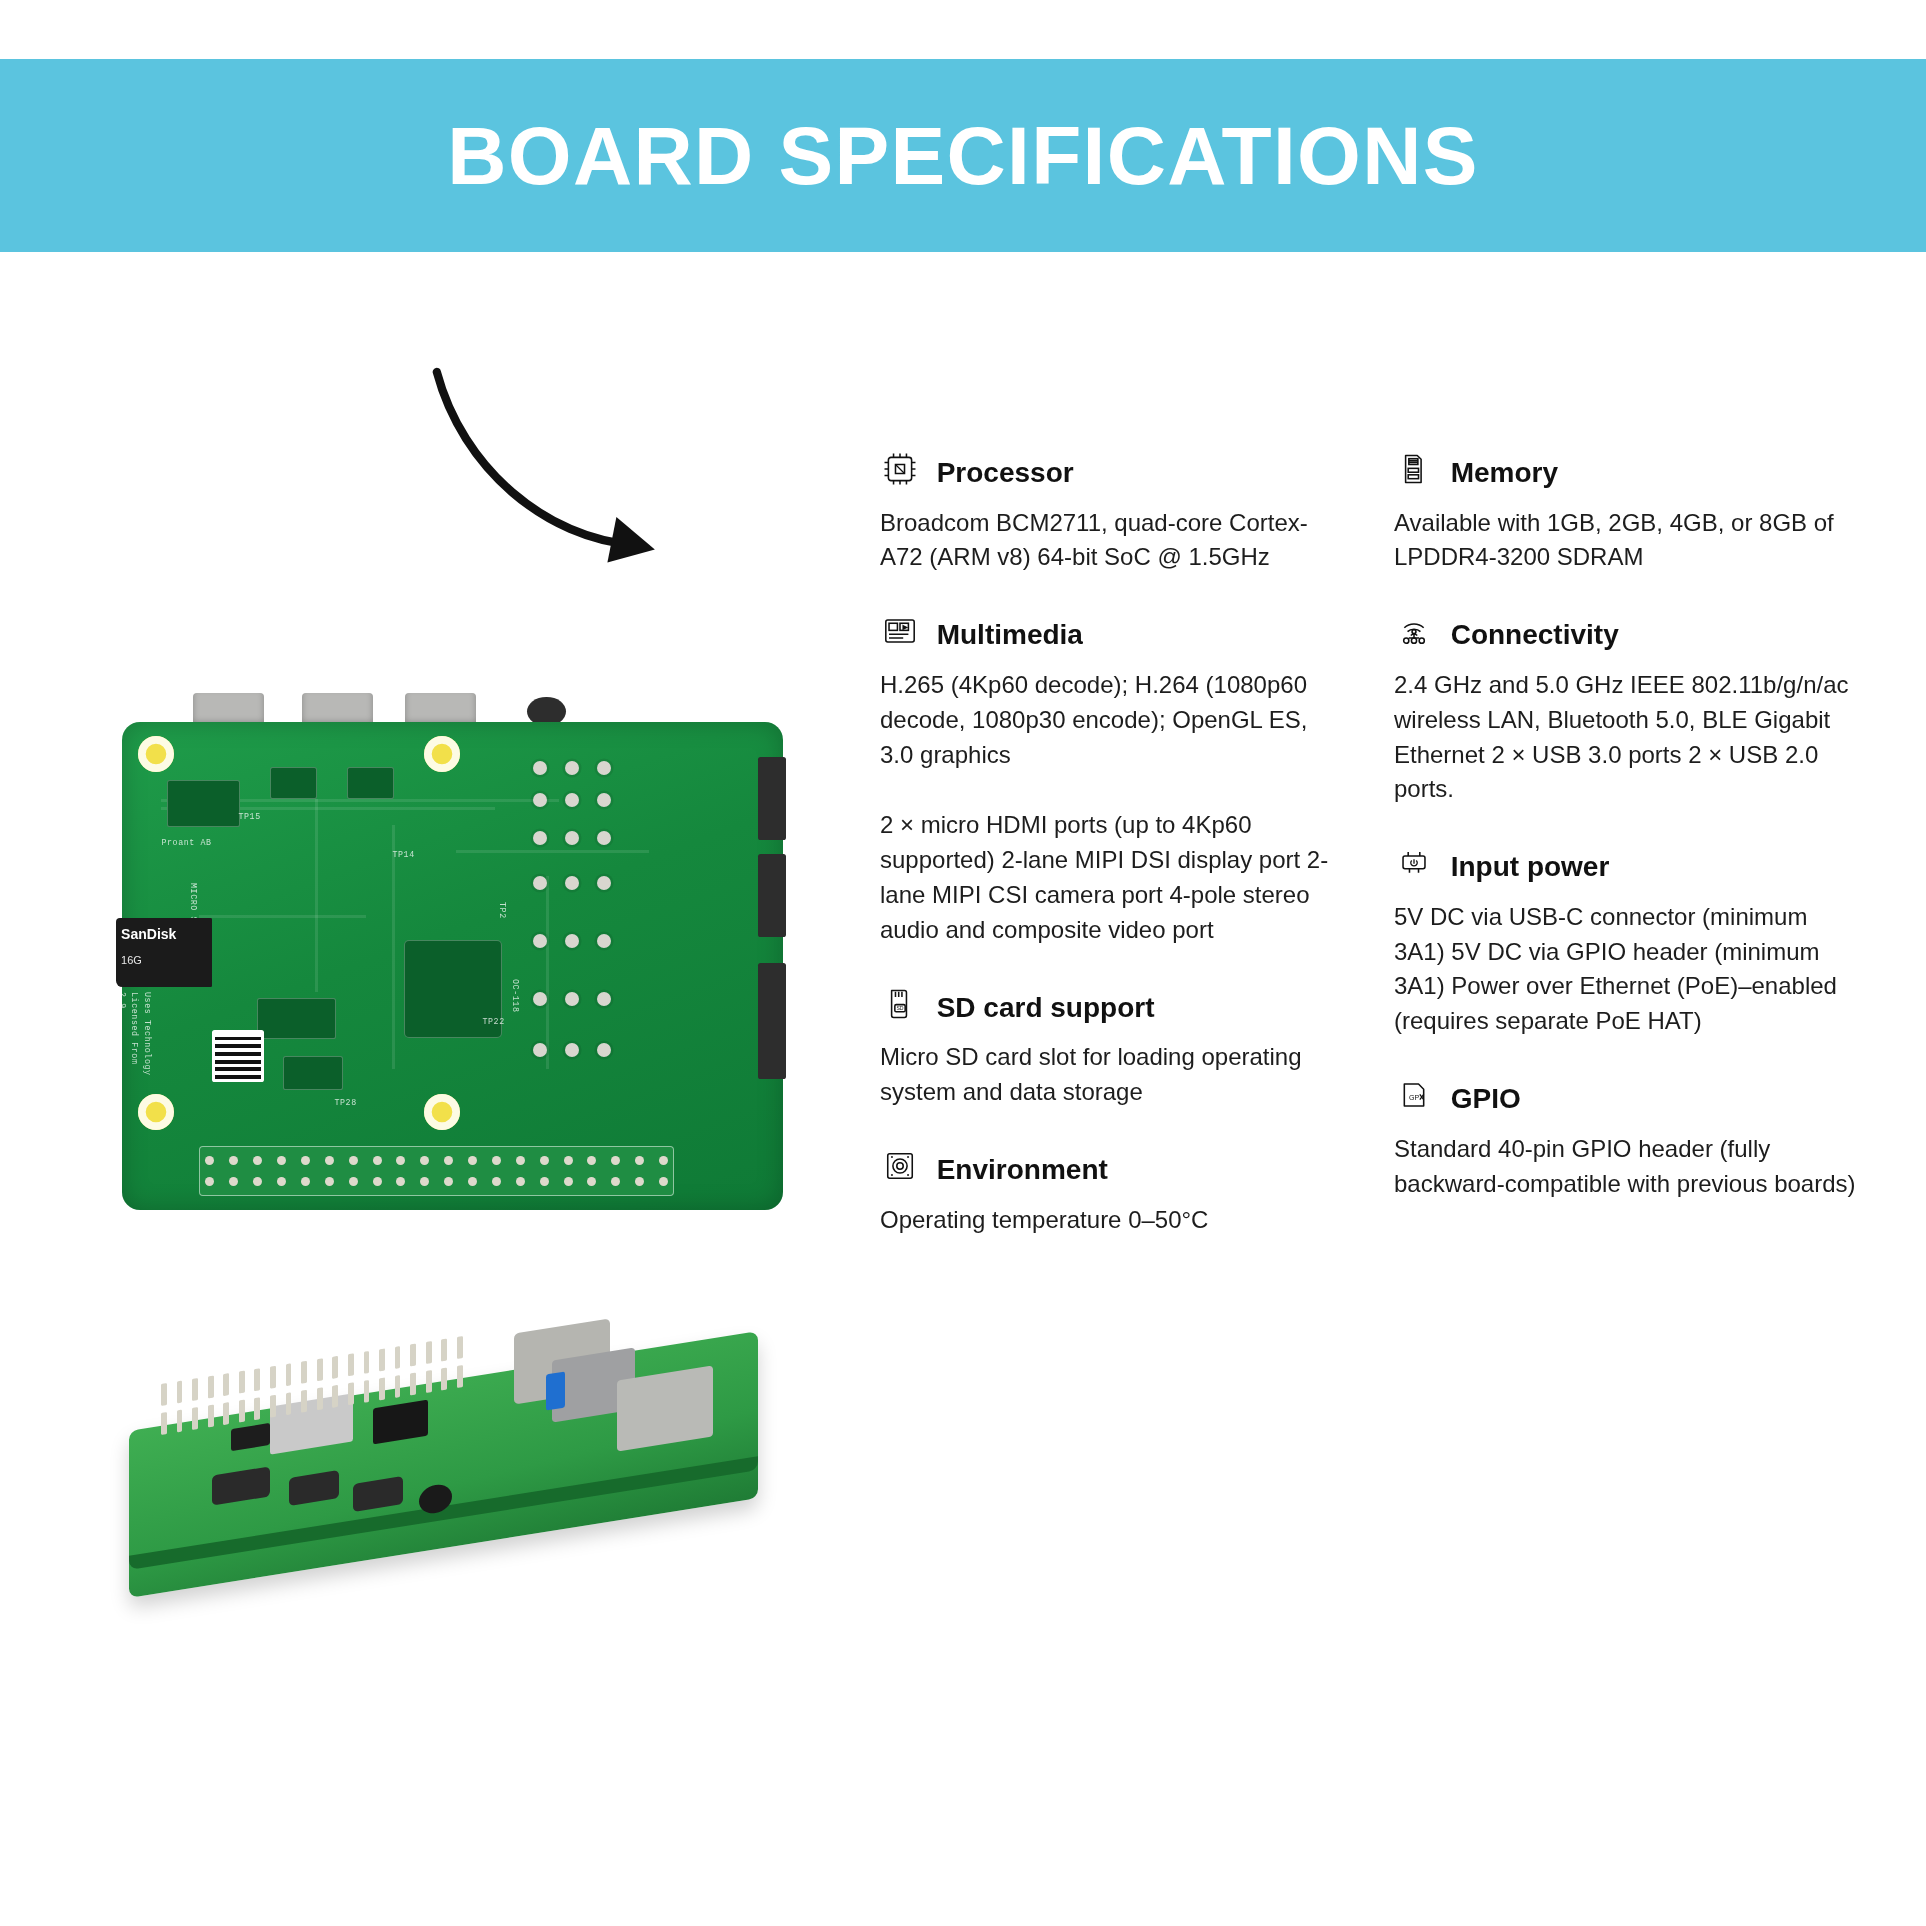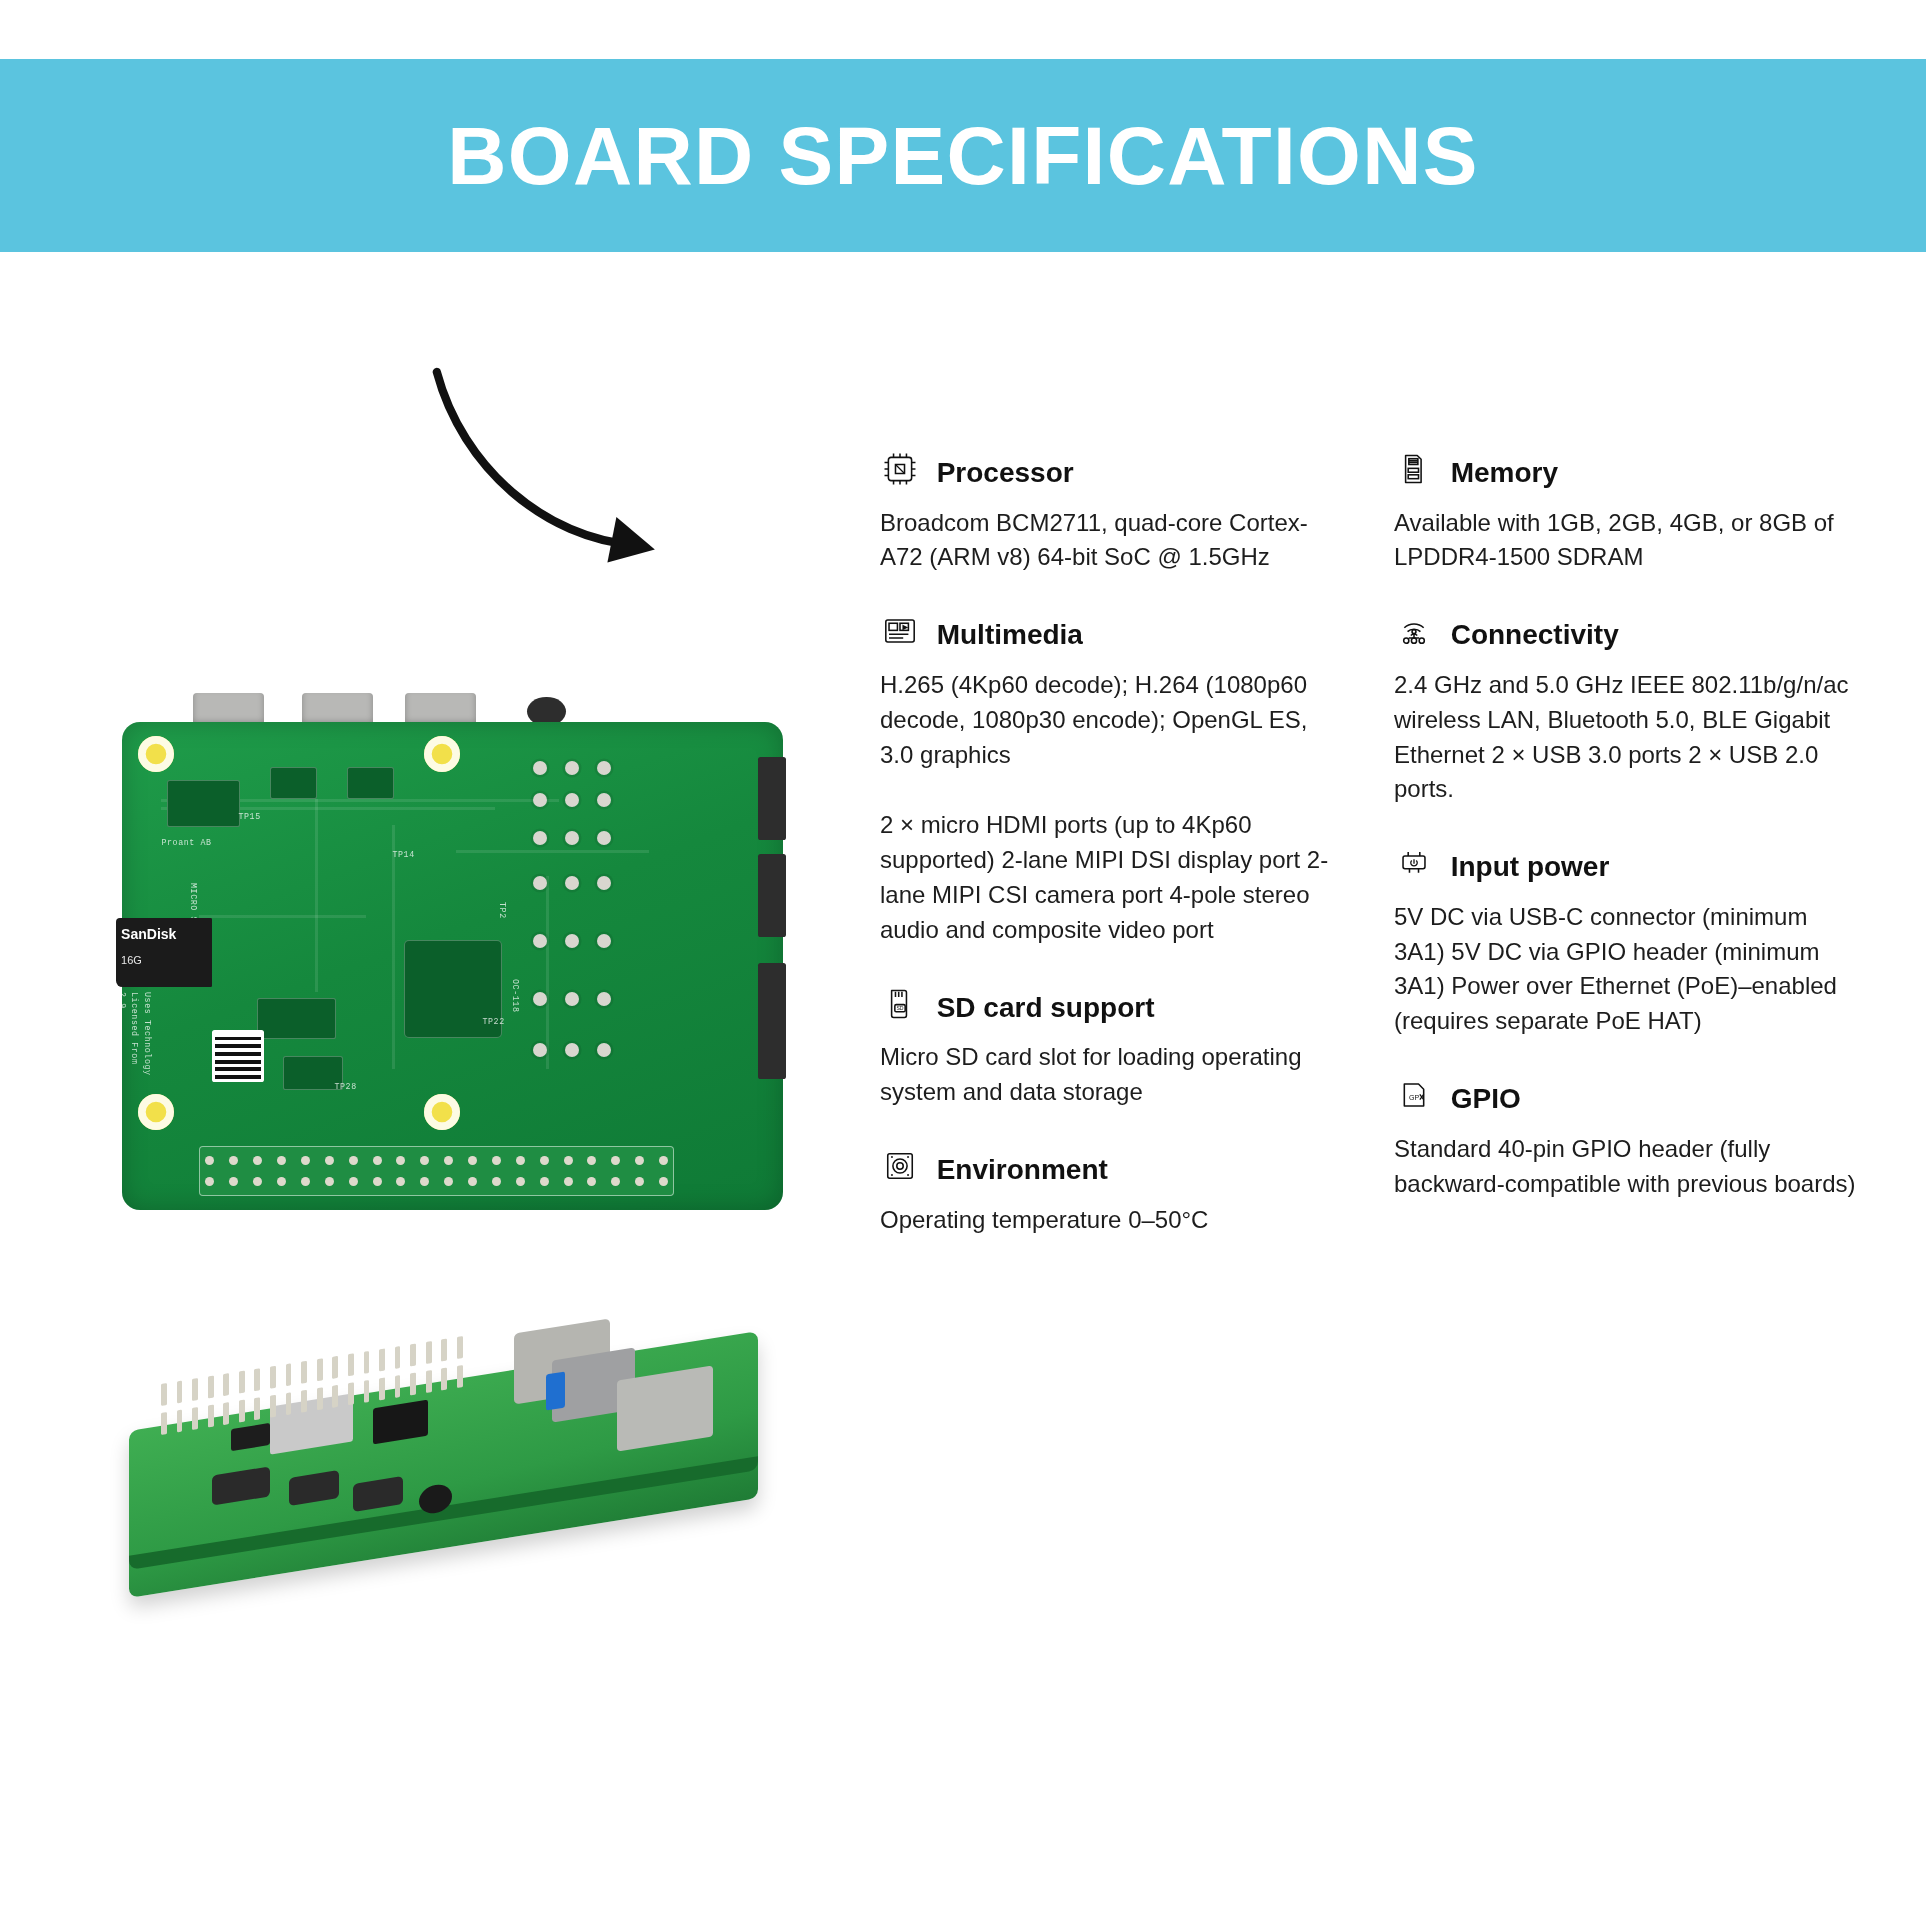--- a/index.html
+++ b/index.html
@@ -347,21 +347,21 @@
       <div class="pad" style="left:443px; top:270px;"></div>
       <div class="pad" style="left:475px; top:270px;"></div>
       <div class="pad" style="left:411px; top:321px;"></div>
       <div class="pad" style="left:443px; top:321px;"></div>
       <div class="pad" style="left:475px; top:321px;"></div>
 
       <div class="silk" style="left:39px;  top:116px;">Proant AB</div>
       <div class="silk" style="left:116px; top:90px;">TP15</div>
       <div class="silk" style="left:270px; top:128px;">TP14</div>
       <div class="silk" style="left:360px; top:295px;">TP22</div>
-      <div class="silk" style="left:212px; top:360px;">TP28</div>
+      <div class="silk" style="left:212px; top:376px;">TP28</div>
       <div class="silk" style="left:385px; top:180px; transform:rotate(90deg); transform-origin:left top;">TP2</div>
       <div class="silk" style="left:398px; top:257px; transform:rotate(90deg); transform-origin:left top;">OC-118</div>
       <div class="silk" style="left:76px; top:161px; transform:rotate(90deg); transform-origin:left top;">MICRO SD CARD</div>
       <div class="silk" style="left:29.5px;  top:270px; transform:rotate(90deg); transform-origin:left top;">Uses Technology</div>
       <div class="silk" style="left:16.7px;  top:270px; transform:rotate(90deg); transform-origin:left top;">Licensed From</div>
       <div class="silk" style="left:5.1px;   top:270px; transform:rotate(90deg); transform-origin:left top;">2.9</div>
 
       <div class="qr"></div>
 
       <div class="gpio-row">
@@ -567,21 +567,21 @@
           <svg width="40" height="40" viewBox="0 0 62 62" fill="none" stroke="#111" stroke-width="2.4">
             <path d="M18 10h18l6 6v36H18z" stroke-linejoin="round"></path>
             <rect x="23" y="15" width="14" height="9"></rect>
             <path d="M23 18h14M23 21h14"></path>
             <rect x="22" y="30" width="16" height="6"></rect>
             <rect x="22" y="40" width="16" height="6"></rect>
           </svg>
         </span>
         <span class="spec-title">Memory</span>
       </div>
-      <div class="spec-body">Available with 1GB, 2GB, 4GB, or 8GB of LPDDR4-1500 SDRAM</div>
+      <div class="spec-body">Available with 1GB, 2GB, 4GB, or 8GB of LPDDR4-3200 SDRAM</div>
     </div>
 
     <div class="spec-item">
       <div class="spec-head">
         <span class="spec-icon">
           <svg width="40" height="40" viewBox="0 0 62 62" fill="none" stroke="#111" stroke-width="2.4">
             <path d="M16 26c8-8 22-8 30 0M21 32c5-5 15-5 20 0M26 38c3-3 7-3 10 0"></path>
             <circle cx="31" cy="32" r="3"></circle>
             <circle cx="19" cy="46" r="4"></circle>
             <circle cx="31" cy="46" r="4"></circle>

